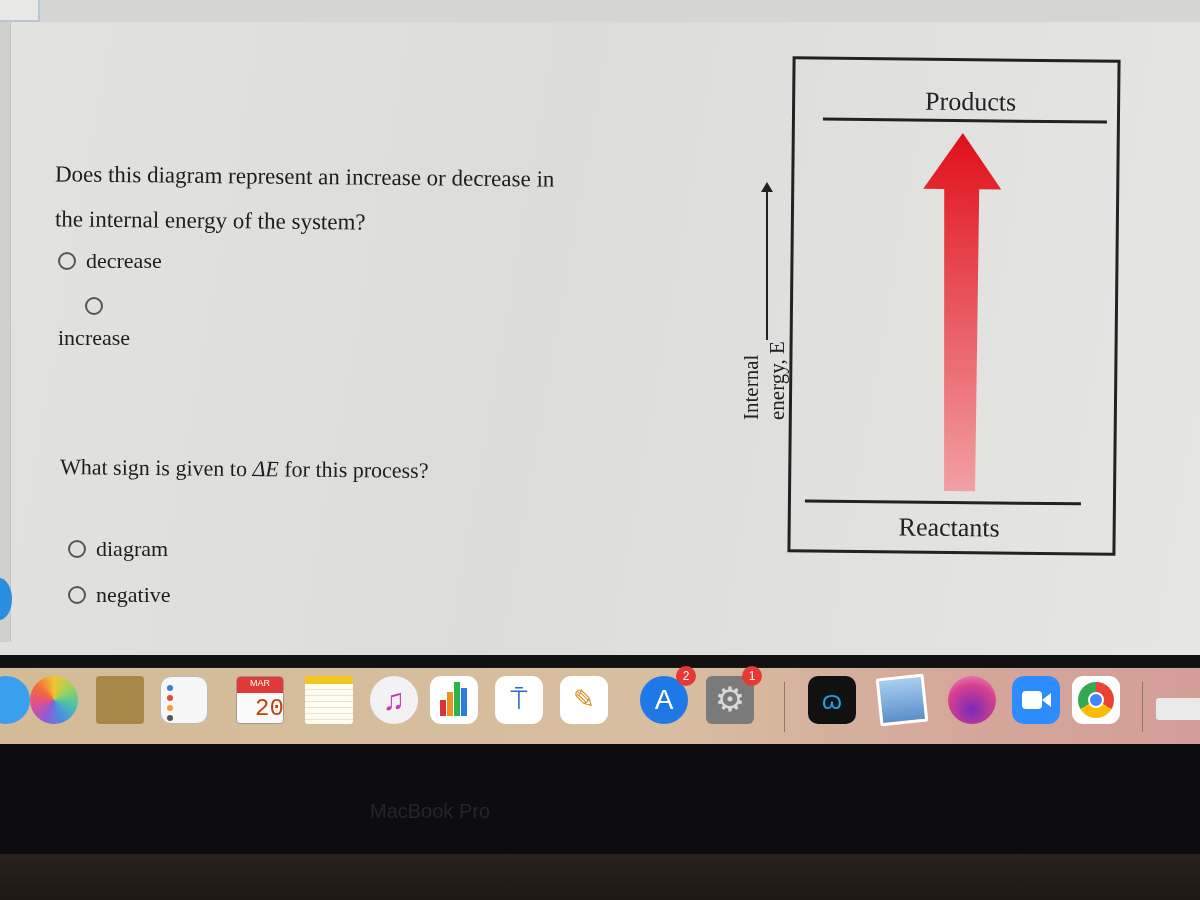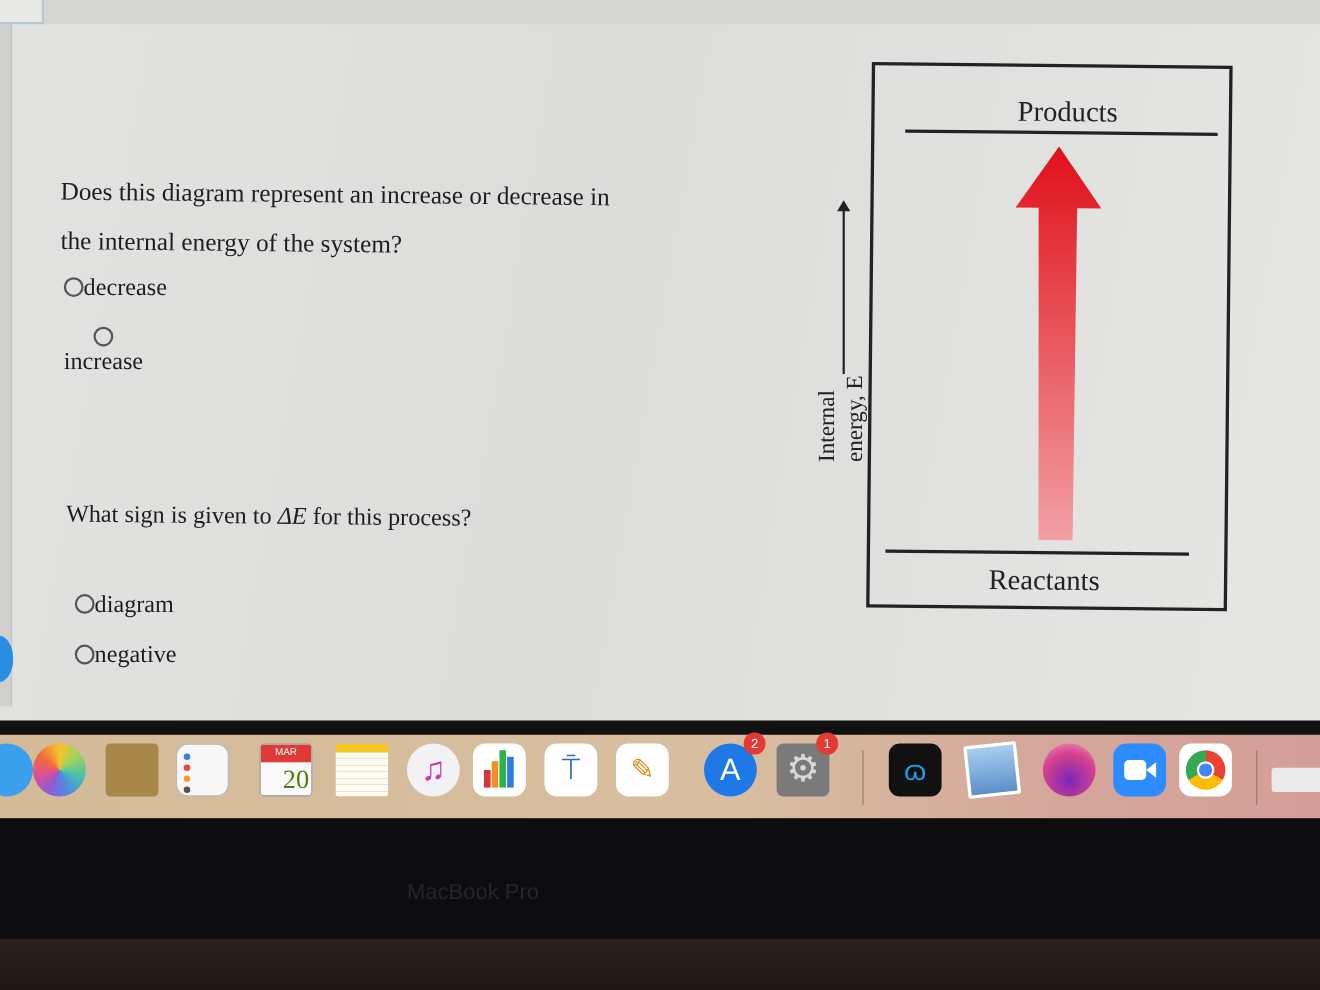--- a/index.html
+++ b/index.html
@@ -3,21 +3,21 @@
 <meta charset="utf-8">
 <style>
   html, body { margin:0; padding:0; }
   body { width:1200px; height:900px; overflow:hidden; position:relative; background:#1a1a1c; font-family:"Liberation Serif", serif; }
   .screen { position:absolute; left:0; top:0; width:1200px; height:660px; background:linear-gradient(100deg,#e2e2e0 0%,#dcdcda 45%,#e6e6e4 100%); }
   .topbar { position:absolute; left:0; top:0; width:1200px; height:22px; background:#d6d6d4; }
   .topcorner { position:absolute; left:0; top:0; width:38px; height:20px; border:2px solid #b9c6d6; border-top:none; border-left:none; background:#e8e8e6; }
   .leftrail { position:absolute; left:0; top:22px; width:10px; height:620px; background:#d0d0ce; border-right:1px solid #c4c4c2; }
   .leftblob { position:absolute; left:-14px; top:578px; width:26px; height:42px; border-radius:50%; background:#2a8ee0; }
   .txt { position:absolute; color:#1d1d1d; white-space:nowrap; }
-  .radio { position:absolute; display:flex; align-items:center; gap:0; cursor:pointer; }
+  .radio { position:absolute; display:flex; align-items:center; gap:10px; cursor:pointer; }
   .radio .circle { width:18px; height:18px; border:2px solid #555; border-radius:50%; box-sizing:border-box; background:transparent; }
   .radio .lbl { font-size:22px; color:#1d1d1d; }
   .diagram { position:absolute; left:790px; top:58px; width:328px; height:496px; border:3px solid #222; box-sizing:border-box; transform:rotate(0.6deg); }
   .level { position:absolute; height:3px; background:#222; }
   .diag-label { position:absolute; font-size:26px; color:#222; }
   .arrowwrap { position:absolute; left:128px; top:72px; width:80px; height:360px; }
   .axis-label { position:absolute; left:738px; top:420px; transform-origin:left top; transform:rotate(-90deg); font-size:21px; color:#222; line-height:26px; }
   .axis-arrow { position:absolute; left:766px; top:190px; width:2px; height:150px; background:#222; }
   .axis-arrow::before { content:""; position:absolute; left:-5px; top:-8px; border-left:6px solid transparent; border-right:6px solid transparent; border-bottom:10px solid #222; }
   .bezel { position:absolute; left:0; top:655px; width:1200px; height:12px; background:#111; }
@@ -97,21 +97,21 @@
   <div class="dock-icon" style="left:30px;border-radius:50%;background:conic-gradient(#f4c430,#9fd35a,#4ec3a4,#4a90e2,#8d5bd6,#e0508f,#f26b3a,#f4c430);"></div>
   <div class="dock-icon" style="left:96px;background:#a88848;border-radius:4px;"></div>
   <div class="dock-icon" style="left:160px;background:#f7f7f7;border:1px solid #bbb;">
     <div style="position:absolute;left:6px;top:8px;width:6px;height:6px;border-radius:50%;background:#3b7de0;"></div>
     <div style="position:absolute;left:6px;top:18px;width:6px;height:6px;border-radius:50%;background:#e04a4a;"></div>
     <div style="position:absolute;left:6px;top:28px;width:6px;height:6px;border-radius:50%;background:#f0a030;"></div>
     <div style="position:absolute;left:6px;top:38px;width:6px;height:6px;border-radius:50%;background:#555;"></div>
   </div>
   <div class="dock-icon" style="left:236px;background:#fafafa;border:1px solid #999;border-radius:4px;overflow:hidden;">
     <div style="height:16px;background:#e03a36;color:#fff;font-family:'Liberation Sans',sans-serif;font-size:9px;text-align:center;line-height:12px;">MAR</div>
-    <div style="font-family:Liberation Serif, serif;font-size:24px;text-align:center;line-height:32px;color:#4d7c0f;margin-left:18px;">20</div>
+    <div style="font-family:Liberation Mono, monospace;font-size:24px;text-align:center;line-height:32px;color:#c2410c;margin-left:18px;">20</div>
   </div>
   <div class="dock-icon" style="left:305px;background:repeating-linear-gradient(180deg,#fffdf2 0 5px,#e8e4d4 5px 6px);border-top:8px solid #f2c81e;border-radius:3px;"></div>
   <div class="dock-icon" style="left:370px;border-radius:50%;background:#f2f2f4;color:#c43cb0;font-size:30px;text-align:center;line-height:48px;">♫</div>
   <div class="dock-icon" style="left:430px;background:#fff;">
     <div style="position:absolute;left:10px;bottom:8px;width:6px;height:16px;background:#d9343a;"></div>
     <div style="position:absolute;left:17px;bottom:8px;width:6px;height:24px;background:#f09020;"></div>
     <div style="position:absolute;left:24px;bottom:8px;width:6px;height:34px;background:#2fb24a;"></div>
     <div style="position:absolute;left:31px;bottom:8px;width:6px;height:28px;background:#2d7de0;"></div>
   </div>
   <div class="dock-icon" style="left:495px;background:#fff;color:#2d6cc4;font-size:28px;text-align:center;line-height:48px;">⍑</div>

